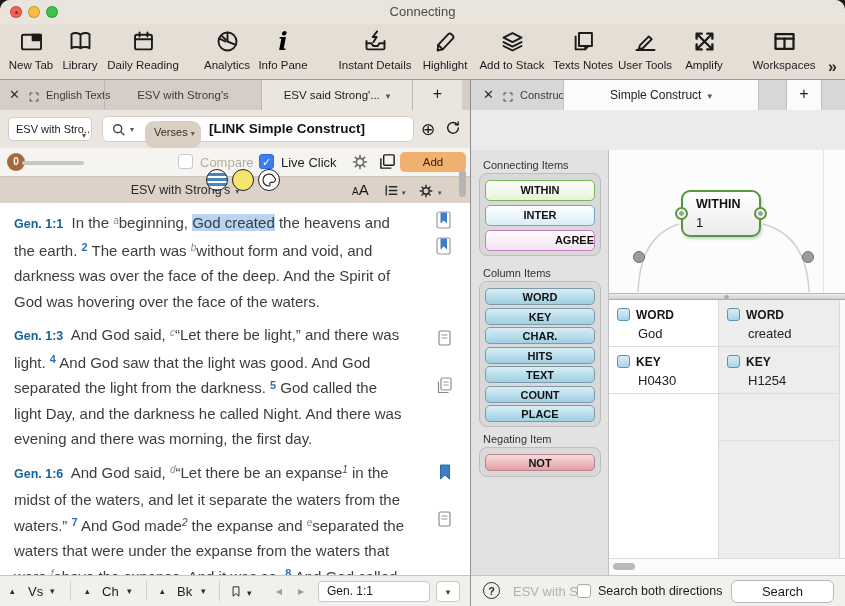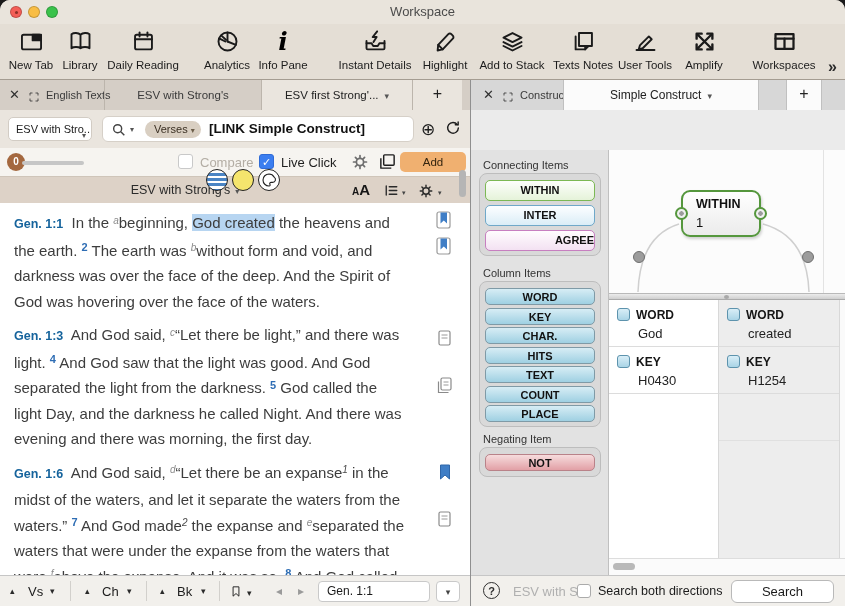--- a/index.html
+++ b/index.html
@@ -44,22 +44,22 @@
   .tab-caret { font-size:9px; color:#555; margin-left:6px; }
   
   .lsearch { position:absolute; left:0; top:30px; width:470px; height:38px; background:#eae5de; }
   .txt-dd { position:absolute; left:8px; top:7px; width:84px; height:24px; background:#fff; border:1px solid #d2ccc4; border-radius:5px;
             font-size:11px; color:#222; line-height:22px; padding-left:7px; white-space:nowrap; overflow:hidden;}
   .txt-dd .dd-caret { position:absolute; right:5px; top:0; font-size:9px; color:#555; }
   .srch-field { position:absolute; left:102px; top:6px; width:312px; height:26px; background:#fff; border:1px solid #d6d0c8; border-radius:6px; }
   .srch-ico { position:absolute; left:8px; top:5px; }
   .srch-ico svg { stroke:#444; fill:none; stroke-width:1.6; }
   .srch-caret { position:absolute; left:27px; top:8px; font-size:8px; color:#555; }
-  .scope-pill { position:absolute; left:42px; top:4px; height:17px; background:#d9cfc2; border-radius:9px; font-size:11px; color:#3a2f22;
-                line-height:17px; padding:0 6px 16px 9px; }
+  .scope-pill { position:absolute; left:42px; top:4px; height:27px; background:#d9cfc2; border-radius:9px; font-size:11px; color:#3a2f22;
+                line-height:23px; padding:0 6px 16px 9px; }
   .scope-pill .dd-caret { font-size:8px; color:#6b5d49; margin-left:3px; }
   .srch-query { position:absolute; left:106px; top:4px; font-size:13.5px; font-weight:bold; color:#111; white-space:nowrap; }
   .cplus { position:absolute; left:421px; top:9px; font-size:17px; color:#1d1d1d; }
   .recycle { position:absolute; left:445px; top:10px; }
   .recycle svg, .recycle2 svg { stroke:#1d1d1d; fill:none; stroke-width:1.6; stroke-linecap:round; }
   
   .lcontrols { position:absolute; left:0; top:68px; width:470px; height:28px; background:#f6f4f0; }
   .slider-knob { position:absolute; left:7px; top:5px; width:18px; height:18px; border-radius:50%; background:#a4683f;
                  color:#fff; font-size:10px; font-weight:bold; text-align:center; line-height:18px; }
   .slider-track { position:absolute; left:22px; top:13px; width:62px; height:3.5px; background:#c6c6c6; border-radius:2px; }
@@ -70,21 +70,21 @@
   .gear { stroke:#6e6e6e; fill:none; stroke-width:1.9; stroke-linecap:round; }
   .gear-dark { stroke:#2a2a2a; fill:none; stroke-width:1.9; stroke-linecap:round; }
   .pages-ico svg { stroke:#1d1d1d; fill:none; stroke-width:1.5; stroke-linejoin:round; }
   .addpar { position:absolute; left:400px; top:4px; width:66px; height:20px; background:#f0b070; border-radius:5px;
             font-size:11.5px; color:#35250f; text-align:center; line-height:20px; }
   .addpar .dd-caret { font-size:8px; margin-left:3px; color:#5c4020; }
   
   .lband { position:absolute; left:0; top:96px; width:470px; height:27px; background:#ddd2c7; border-top:1px solid #cfc5b9; }
   .band-title { position:absolute; left:0; right:100px; top:6px; text-align:center; font-size:12.5px; color:#2a2a2a; }
   .band-title .dd-caret { font-size:8px; color:#555; margin-left:5px; }
-  .band-aa { position:absolute; left:352px; top:4px; color:#161616; font-weight:bold; }
+  .band-aa { position:absolute; left:352px; top:4px; color:#161616; font-weight:normal; }
   .band-aa .a1{ font-size:10px; } .band-aa .a2{ font-size:15px; }
   .band-ico { position:absolute; top:6px; }
   .band-ico svg { stroke:#2a2a2a; fill:none; stroke-width:1.8; stroke-linecap:round; }
   .mini-caret { font-size:7px; color:#444; position:absolute; top:12px; }
   
   .hl-circle { position:absolute; width:22px; height:22px; border-radius:50%; border:1.5px solid #222; z-index:30; }
   .hl-striped { left:206px; top:89px; background:repeating-linear-gradient(180deg,#ffffff 0 2.5px,#4a84c4 2.5px 5.5px); }
   .hl-yellow  { left:232px; top:89px; background:#f5e56d; }
   .hl-palette { left:258px; top:89px; background:#fff; }
   .hl-palette svg { position:absolute; left:2px; top:2px; stroke:#222; fill:none; stroke-width:1.4; }
@@ -172,21 +172,21 @@
 </style>
 </head>
 <body>
 
 <div id="window">
 
   <div class="titlebar">
     <span class="tl red"></span>
     <span class="tl yellow"></span>
     <span class="tl green"></span>
-    <div class="win-title">Workspace</div>
+    <div class="win-title">Connecting</div>
   </div>
 
   <div class="toolbar">
     <div class="tb-item" style="left:31px">
       <span class="tb-icon"><svg width="27" height="29" viewBox="0 0 24 24">
             <rect x="3.5" y="6" width="17" height="13" rx="1.5"></rect>
             <path d="M13 6 h7.5 v5 h-7.5 z" fill="#1b1b1b"></path>
           </svg></span>
       <span class="tb-label">New Tab</span>
     </div>
@@ -277,21 +277,21 @@
 
   <div class="left-panel">
 
     <div class="ltabs">
       <span class="zone-x">✕</span>
       <span class="zone-expand"><svg width="12" height="12" viewBox="0 0 24 24">
             <path d="M4 9 V4 h5 M15 4 h5 v5 M20 15 v5 h-5 M9 20 H4 v-5"></path>
           </svg></span>
       <span class="zone-label">English Texts</span>
       <div class="ltab1">ESV with Strong's</div>
-      <div class="ltab2"><span>ESV first Strong'...</span><span class="tab-caret">▾</span></div>
+      <div class="ltab2"><span>ESV said Strong'...</span><span class="tab-caret">▾</span></div>
       <div class="ltab-plus">+</div>
     </div>
 
     <div class="lsearch">
       <div class="txt-dd"><span>ESV with Stro...</span><span class="dd-caret" style="position:absolute;right:5px;top:7px;font-size:8px;">▾</span></div>
       <div class="srch-field">
         <span class="srch-ico"><svg width="16" height="16" viewBox="0 0 18 18">
               <circle cx="7.5" cy="7.5" r="4.5"></circle>
               <line x1="11" y1="11" x2="15" y2="15"></line>
             </svg></span>

